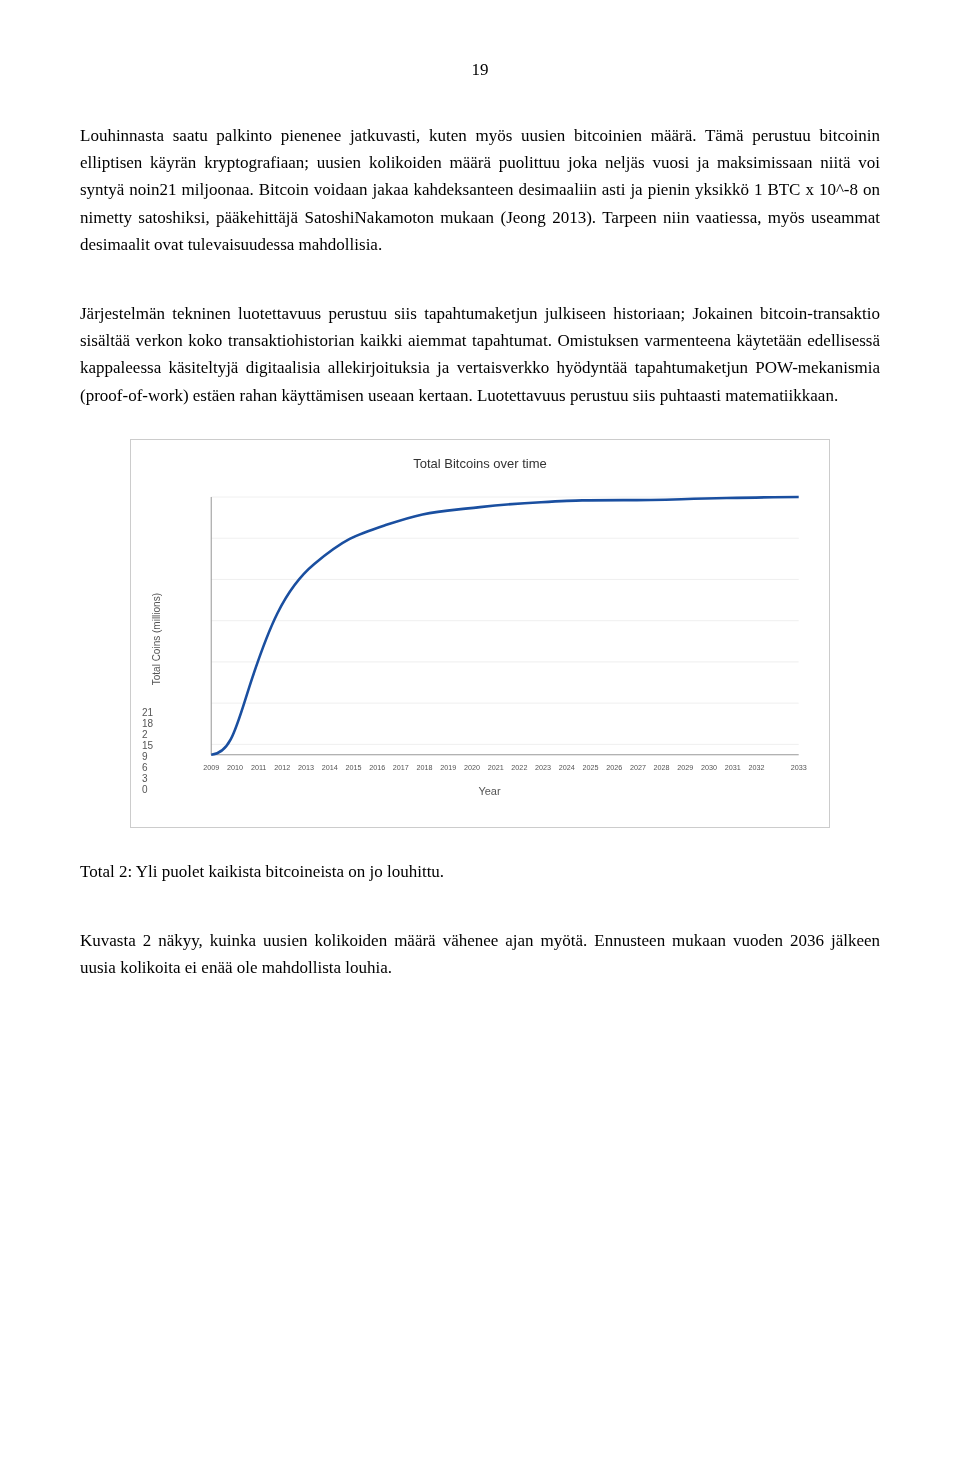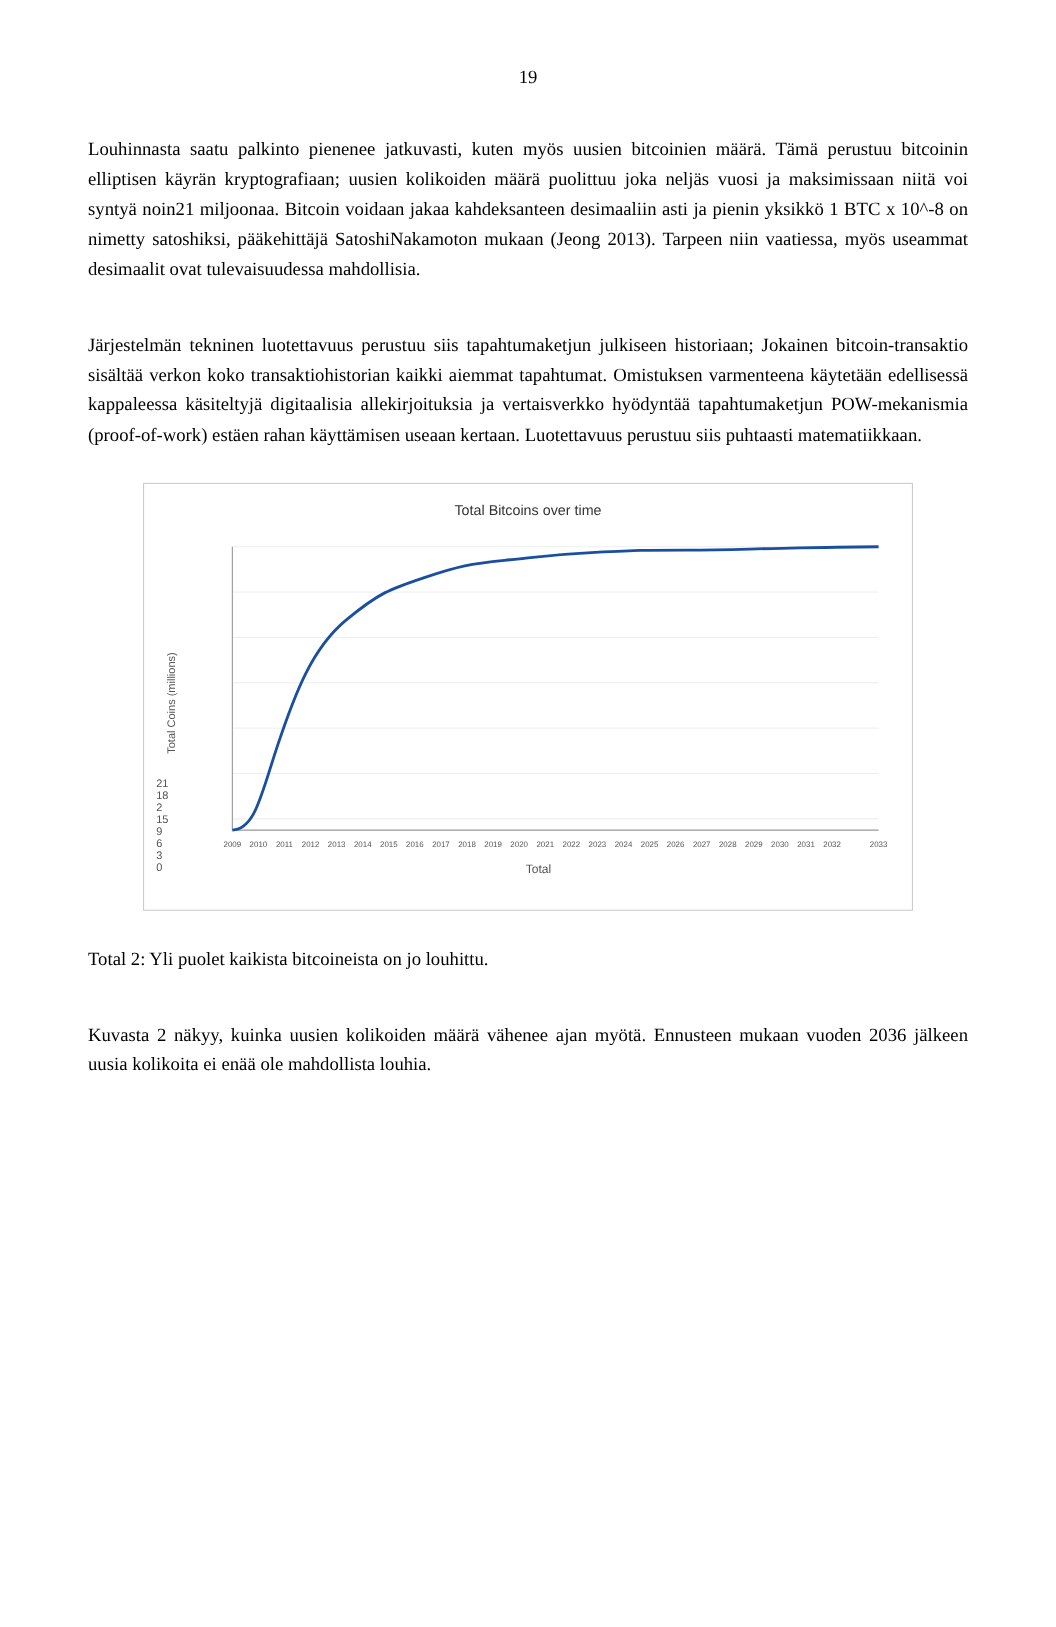--- a/index.html
+++ b/index.html
@@ -126,20 +126,20 @@
         <text x="408" y="275" font-size="7" font-family="Arial" fill="#555" text-anchor="middle">2025</text>
         <text x="431" y="275" font-size="7" font-family="Arial" fill="#555" text-anchor="middle">2026</text>
         <text x="454" y="275" font-size="7" font-family="Arial" fill="#555" text-anchor="middle">2027</text>
         <text x="477" y="275" font-size="7" font-family="Arial" fill="#555" text-anchor="middle">2028</text>
         <text x="500" y="275" font-size="7" font-family="Arial" fill="#555" text-anchor="middle">2029</text>
         <text x="523" y="275" font-size="7" font-family="Arial" fill="#555" text-anchor="middle">2030</text>
         <text x="546" y="275" font-size="7" font-family="Arial" fill="#555" text-anchor="middle">2031</text>
         <text x="569" y="275" font-size="7" font-family="Arial" fill="#555" text-anchor="middle">2032</text>
         <text x="610" y="275" font-size="7" font-family="Arial" fill="#555" text-anchor="middle">2033</text>
       </svg>
-      <div class="chart-x-label">Total</div>
+      <div class="chart-x-label">Year</div>
     </div>
   </div>
 </div>
 
 <p class="caption">Total 2: Yli puolet kaikista bitcoineista on jo louhittu.</p>
 
 <p class="paragraph">Kuvasta 2 näkyy, kuinka uusien kolikoiden määrä vähenee ajan myötä. Ennusteen mukaan vuoden 2036 jälkeen uusia kolikoita ei enää ole mahdollista louhia.</p>
 
 </body></html>

